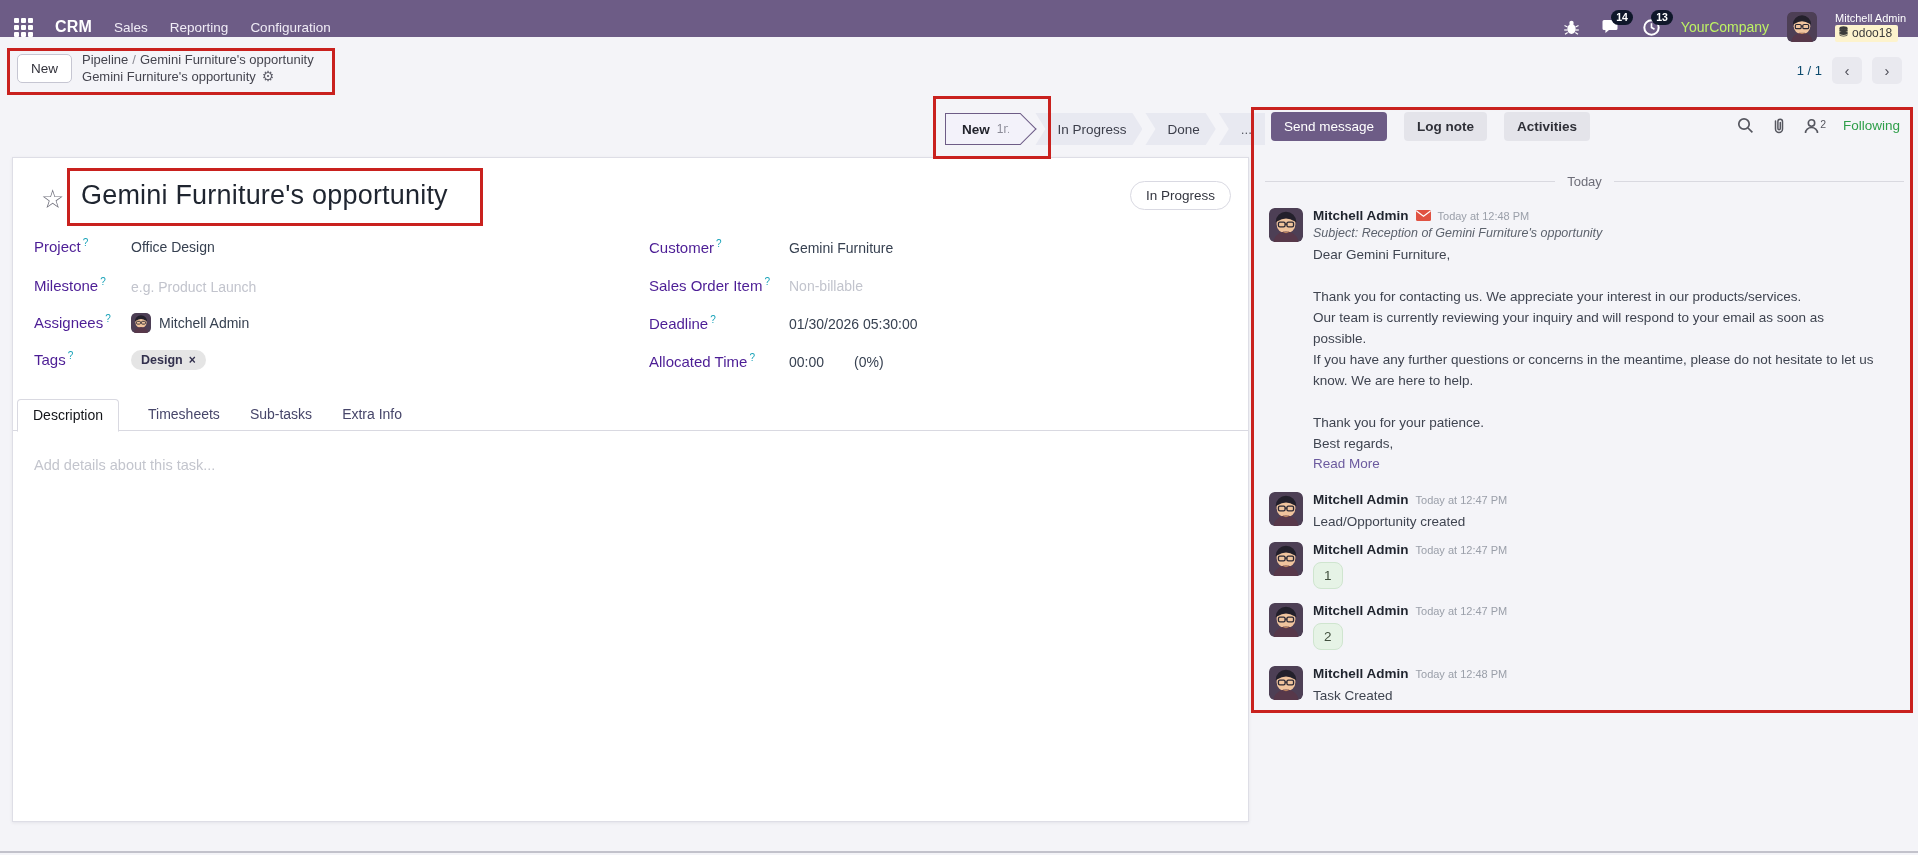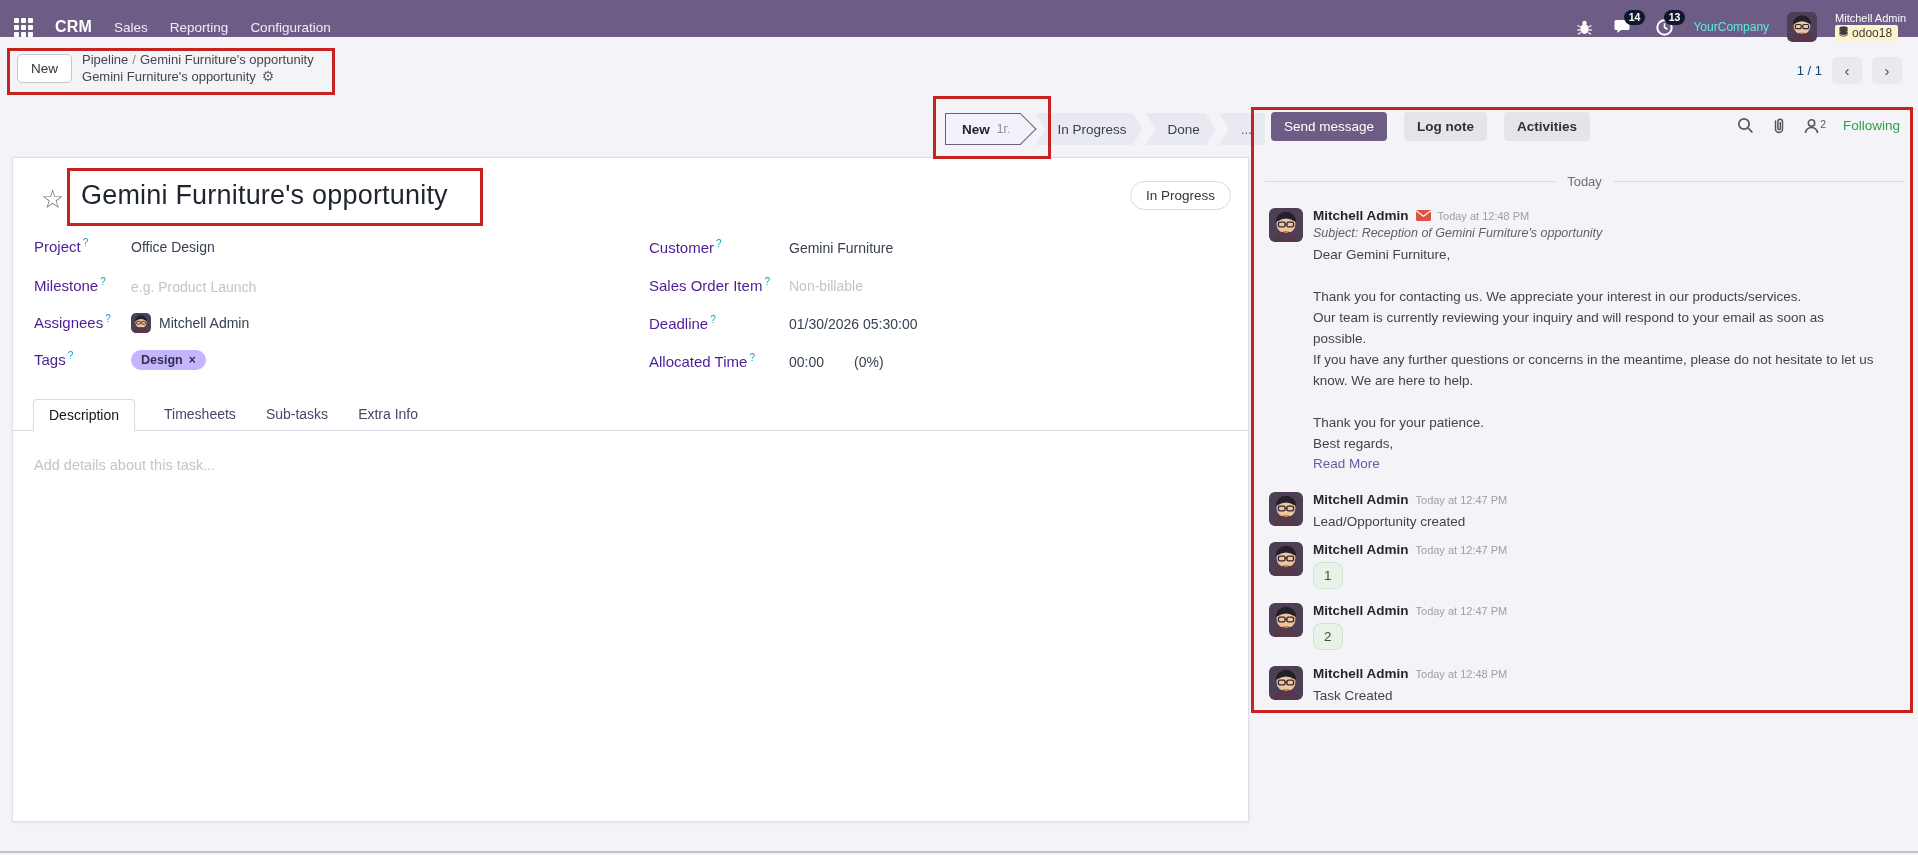--- a/index.html
+++ b/index.html
@@ -10,21 +10,21 @@
   
   .navbar { position:absolute; left:0; top:0; width:1918px; height:37px; background:#6d5c86; display:flex; align-items:center; justify-content:space-between; padding:17px 12px 0 14px; z-index:20; }
   .nav-left { display:flex; align-items:center; gap:22px; }
   .apps-grid { display:grid; grid-template-columns:repeat(3,5px); grid-gap:2px; cursor:pointer; }
   .apps-grid i { width:5px; height:5px; background:#fff; border-radius:1px; }
   .brand { color:#fff; font-size:16px; font-weight:700; letter-spacing:.2px; cursor:pointer; }
   .nav-menu { color:#f0ecf6; font-size:13.5px; cursor:pointer; }
   .nav-right { display:flex; align-items:center; gap:18px; }
   .nav-ico { position:relative; width:22px; height:22px; display:flex; align-items:center; justify-content:center; cursor:pointer; }
   .badge { position:absolute; top:-6px; right:-10px; background:#0f172a; color:#fff; font-size:10.5px; font-weight:700; border-radius:9px; padding:1px 5px; line-height:13px; }
-  .company { color:#5eead4; font-size:12px; cursor:pointer; }
+  .company { color:#bef264; font-size:14px; cursor:pointer; }
   .user-col { display:flex; flex-direction:column; align-items:flex-start; gap:1px; }
   .user-name { color:#fff; font-size:11px; }
   .db-chip { background:#fdf3cd; color:#3c3c3c; font-size:12px; padding:1px 6px 2px 4px; border-radius:2px; display:flex; gap:4px; }
 
   .avatar { border-radius:5px; overflow:hidden; flex:0 0 auto; display:block; }
 
   
   .bc-wrap { position:absolute; left:17px; top:52px; display:flex; align-items:center; gap:10px; z-index:5; }
   .btn-new { background:#fff; border:1px solid #c6c6d2; border-radius:5px; padding:6px 13px; font-size:13.5px; color:#33333c; cursor:pointer; }
   .bc-lines { display:flex; flex-direction:column; gap:1px; }
@@ -52,25 +52,25 @@
   .fav-star { position:absolute; left:28px; top:26px; font-size:26px; color:#72727e; cursor:pointer; }
   .sheet-title { position:absolute; left:68px; top:22px; font-size:27px; font-weight:500; color:#1f2530; letter-spacing:.2px; }
   .state-pill { position:absolute; right:17px; top:23px; background:#fff; border:1px solid #d9d9e2; border-radius:16px; padding:6px 15px; font-size:13.5px; color:#33353f; cursor:pointer; }
 
   .frow { position:absolute; display:flex; align-items:center; }
   .flabel { font-size:15px; font-weight:400; color:#4c1d95; }
   .fhelp { font-size:10px; color:#17a2b8; vertical-align:super; margin-left:2px; }
   .fvalue { font-size:14px; color:#374151; cursor:pointer; }
   .fplaceholder { font-size:14px; color:#c2c4cd; cursor:text; }
   .asg-avatar { margin-right:8px; }
-  .tag-pill { background:#c4b5fd; color:#32304d; font-size:12.5px; font-weight:600; border-radius:11px; padding:3px 10px; display:inline-flex; align-items:center; gap:6px; cursor:pointer; }
+  .tag-pill { background:#e5e5e5; color:#32304d; font-size:12.5px; font-weight:600; border-radius:11px; padding:3px 10px; display:inline-flex; align-items:center; gap:6px; cursor:pointer; }
   .tag-x { font-size:12px; cursor:pointer; }
 
   
-  .tabbar { position:absolute; left:0; top:241px; width:100%; height:32px; border-bottom:1px solid #d9d9e1; display:flex; align-items:center; padding-left:20px; }
+  .tabbar { position:absolute; left:0; top:241px; width:100%; height:32px; border-bottom:1px solid #d9d9e1; display:flex; align-items:center; padding-left:4px; }
   .tab { font-size:14px; padding:7px 15px 8px; color:#47466a; cursor:pointer; }
   .tab.active { background:#fff; border:1px solid #d9d9e1; border-bottom:1px solid #fff; border-radius:4px 4px 0 0; margin-bottom:-1px; color:#121418; font-weight:500; }
   .desc-ph { position:absolute; left:21px; top:299px; font-size:14.5px; color:#c3c5cd; cursor:text; }
 
   
   .chatter { position:absolute; left:1251px; top:0; width:667px; height:855px; z-index:4; }
   .ch-buttons { position:absolute; left:20px; top:112px; display:flex; gap:17px; }
   .btn-primary { background:#6d5c86; color:#fff; border:none; border-radius:4px; padding:7px 13px; font-size:13.5px; cursor:pointer; }
   .btn-flat { background:#e4e4ea; color:#2f3038; border:none; border-radius:4px; padding:7px 13px; font-size:13.5px; cursor:pointer;font-weight:bold; }
   .ch-tools { position:absolute; right:18px; top:117px; display:flex; align-items:center; gap:17px; }

